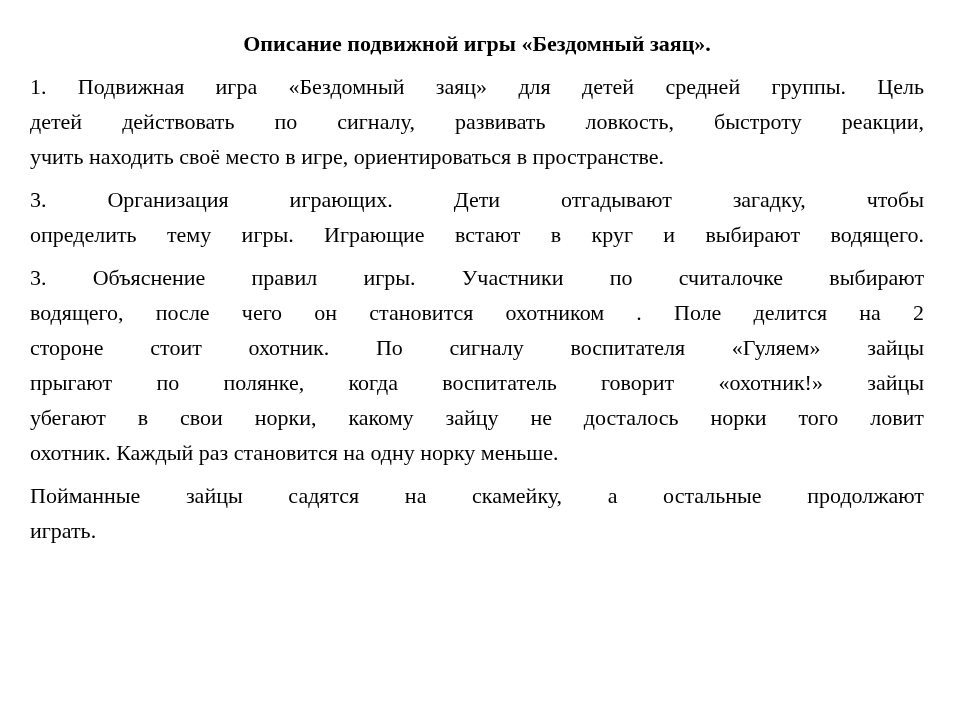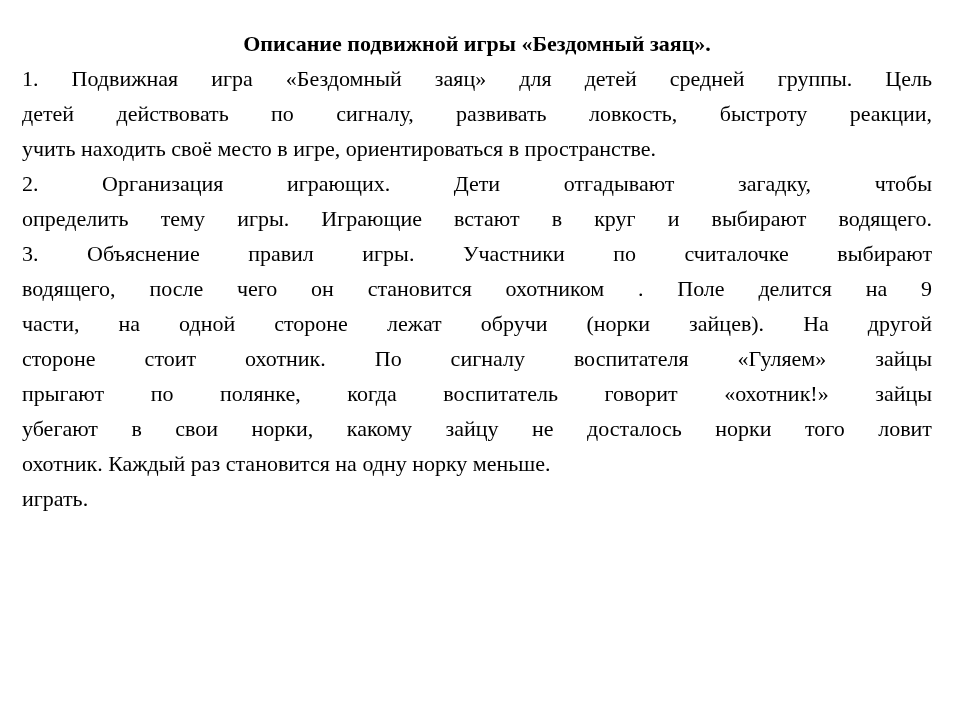--- a/index.html
+++ b/index.html
@@ -18,21 +18,21 @@
     font-family: "Liberation Serif", "DejaVu Serif", serif;
     font-size: 22px;
     line-height: 35px;
     color: #000000;
   }
   .title-line {
     text-align: center;
     font-weight: 700;
   }
   .para {
-    margin: 0;
+    margin: 8px;
   }
   .line {
     text-align: justify;
     text-align-last: justify;
     -moz-text-align-last: justify;
     white-space: normal;
   }
   .line.last {
     text-align: right;
     text-align-last: left;
@@ -46,31 +46,31 @@
 
   <div class="title-line">Описание подвижной игры «Бездомный заяц».</div>
 
   <div class="para">
     <div class="line">1. Подвижная игра «Бездомный заяц» для детей средней группы. Цель</div>
     <div class="line">детей действовать по сигналу, развивать ловкость, быстроту реакции,</div>
     <div class="line last">учить находить своё место в игре, ориентироваться в пространстве.</div>
   </div>
 
   <div class="para">
-    <div class="line">2. Организация играющих. Дети отгадывают загадку, чтобы</div>
+    <div class="line">3. Организация играющих. Дети отгадывают загадку, чтобы</div>
     <div class="line">определить тему игры. Играющие встают в круг и выбирают водящего.</div>
   </div>
 
   <div class="para">
     <div class="line">3. Объяснение правил игры. Участники по считалочке выбирают</div>
-    <div class="line">водящего, после чего он становится охотником . Поле делится на 9</div>
-    <div class="line">части, на одной стороне лежат обручи (норки зайцев). На другой</div>
+    <div class="line">водящего, после чего он становится охотником . Поле делится на 2</div>
     <div class="line">стороне стоит охотник. По сигналу воспитателя «Гуляем» зайцы</div>
     <div class="line">прыгают по полянке, когда воспитатель говорит «охотник!» зайцы</div>
     <div class="line">убегают в свои норки, какому зайцу не досталось норки того ловит</div>
     <div class="line last">охотник. Каждый раз становится на одну норку меньше.</div>
   </div>
 
   <div class="para">
+    <div class="line">Пойманные зайцы садятся на скамейку, а остальные продолжают</div>
     <div class="line last">играть.</div>
   </div>
 
 </div>
 
 </body></html>

